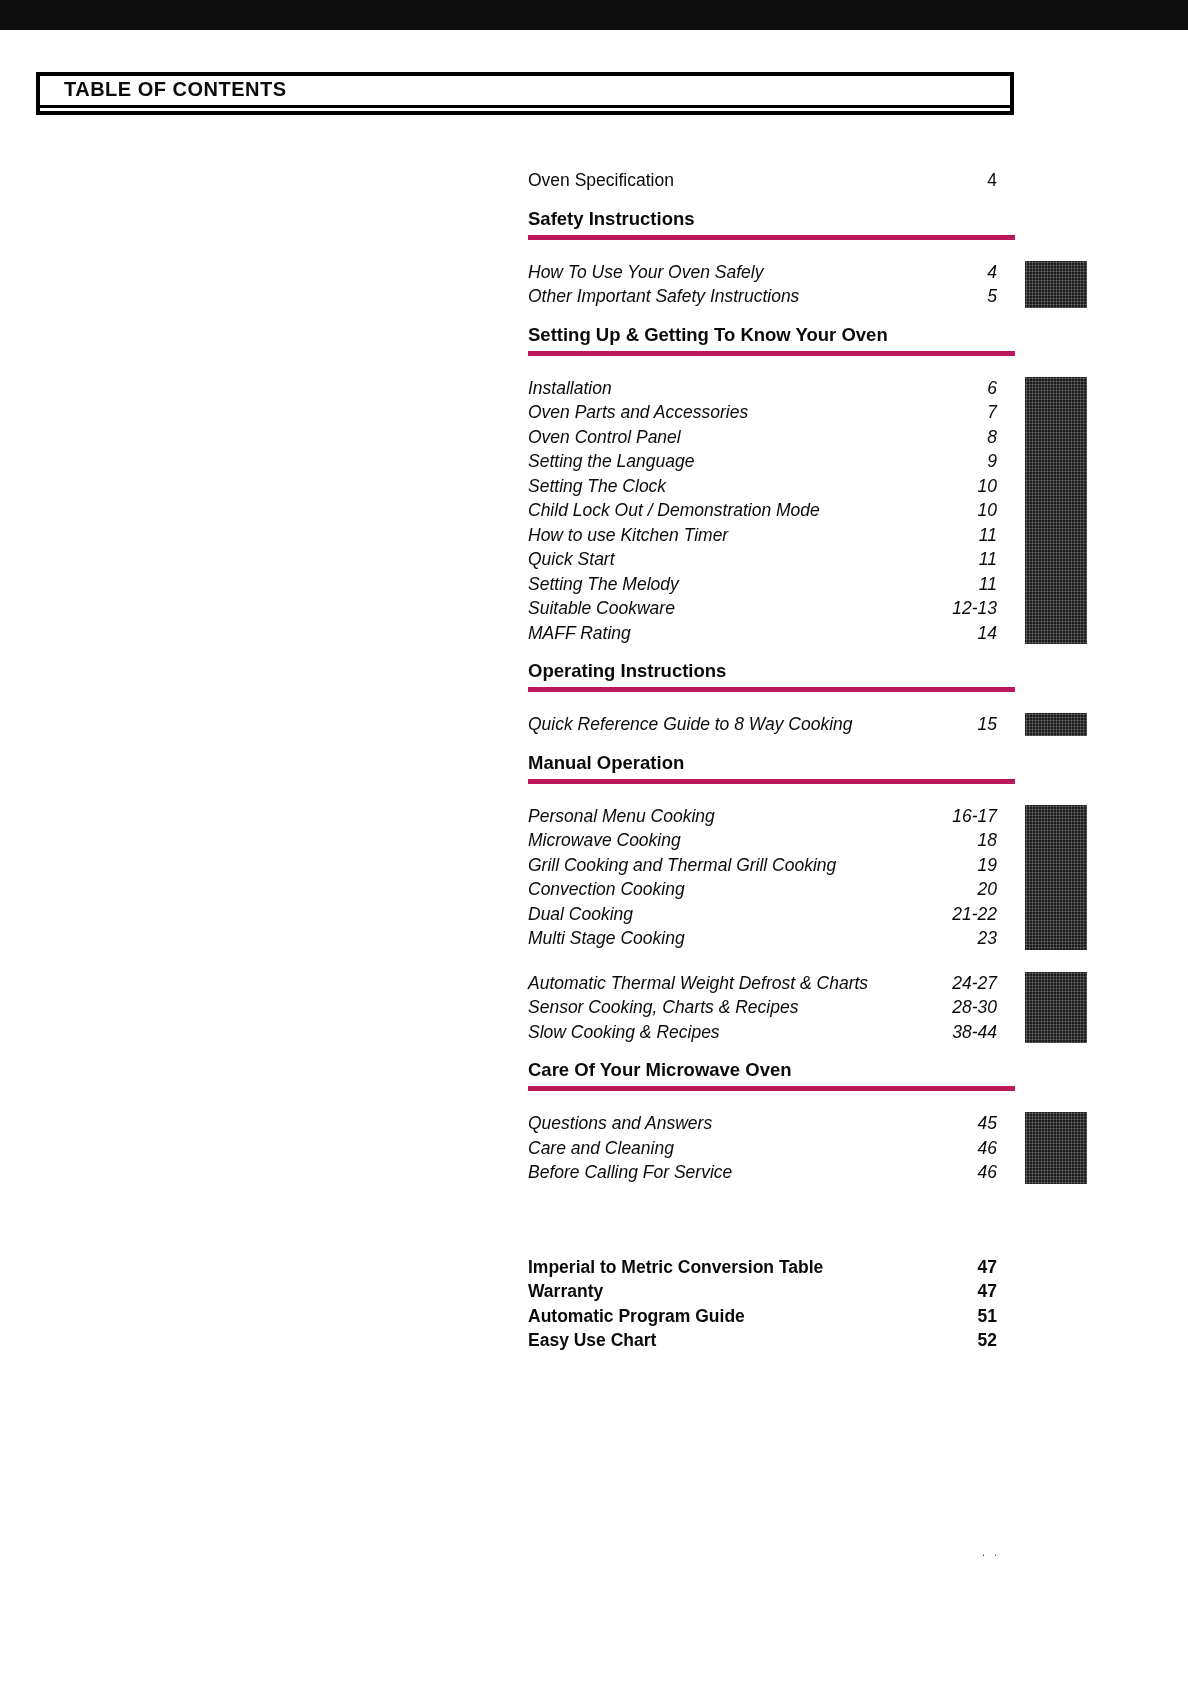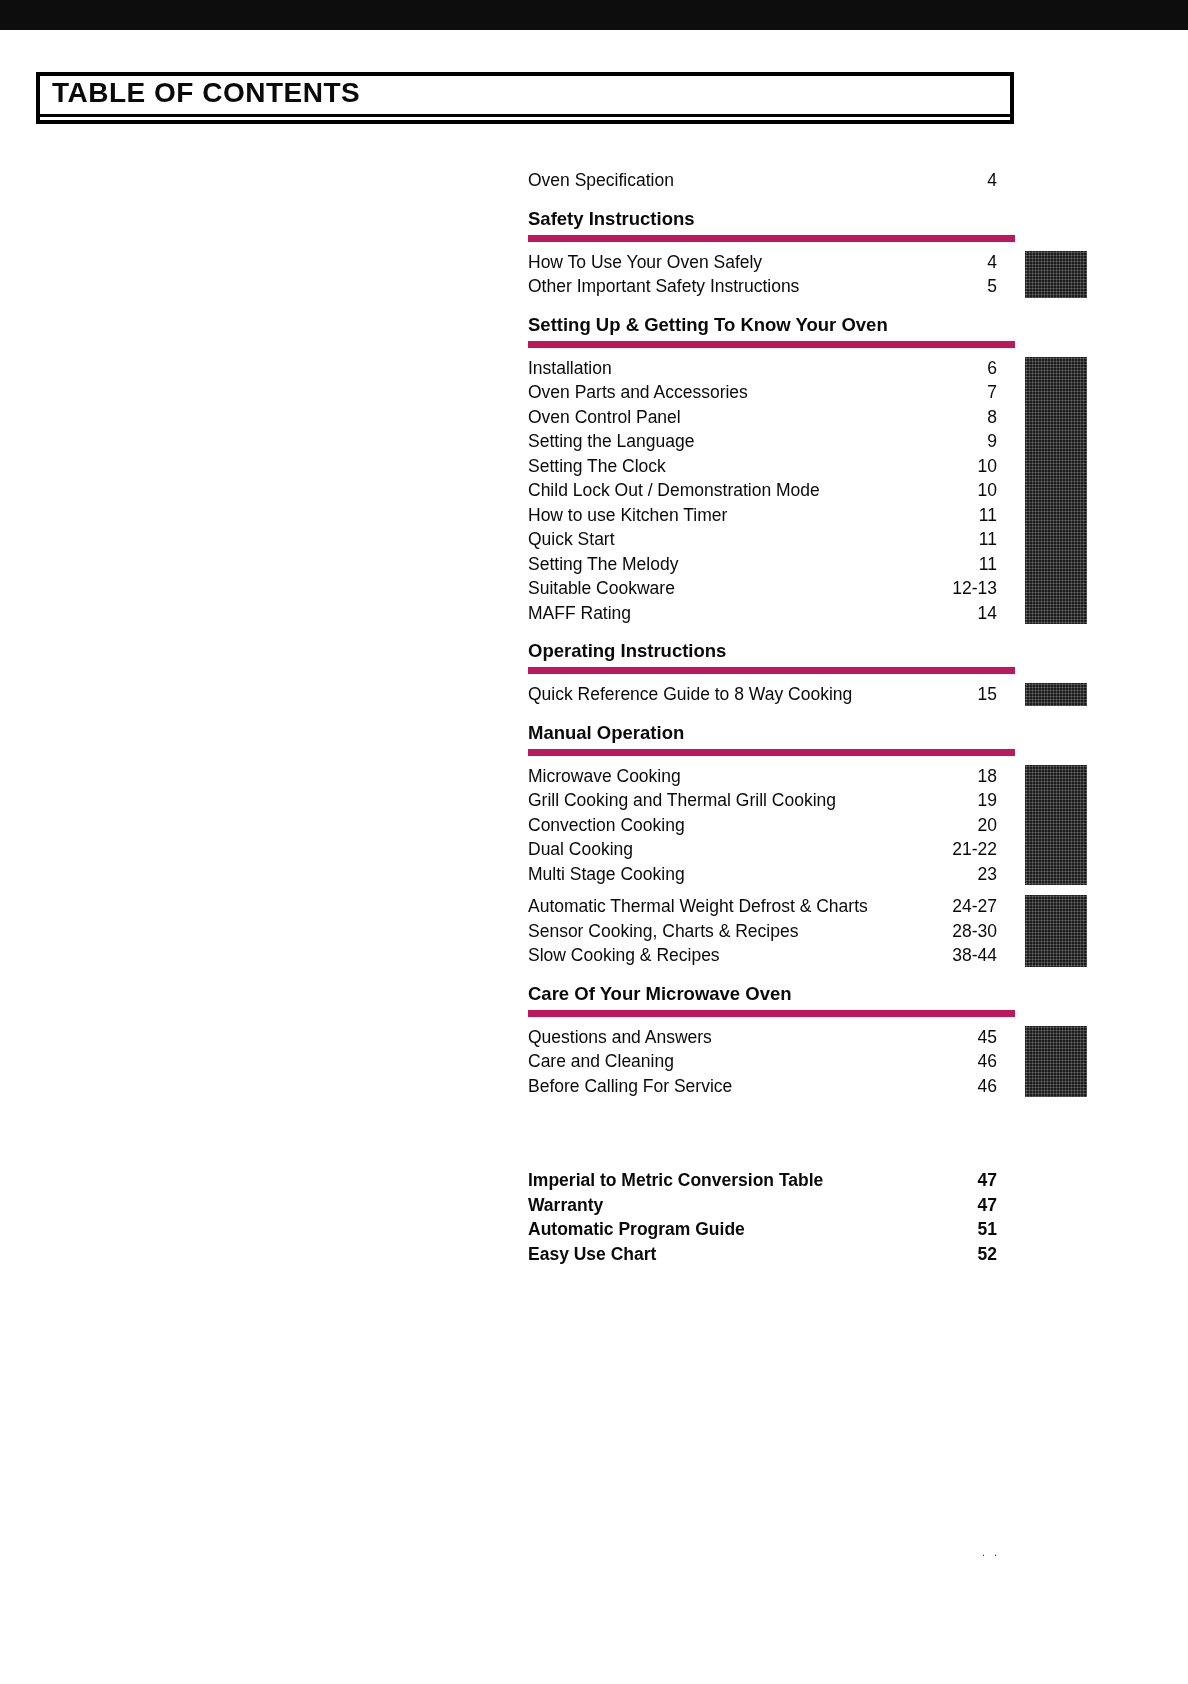--- a/index.html
+++ b/index.html
@@ -26,22 +26,22 @@
     position: absolute;
     left: 36px;
     top: 72px;
     width: 978px;
     border: 4px solid #000;
     padding-bottom: 3px;
     background: #fff;
   }
   .title-box h1 {
     margin: 0;
-    padding: 2px 14px 5px 12px;
-    font-size: 28px;
+    padding: 2px 14px 5px 24px;
+    font-size: 20px;
     font-weight: bold;
     letter-spacing: 0.5px;
     border-bottom: 3px solid #000;
     line-height: 1.1;
   }
 
   .toc-column {
     position: absolute;
     left: 528px;
     top: 168px;
@@ -63,25 +63,26 @@
     white-space: nowrap;
   }
 
   .toc-section { margin: 0; }
   .section-header {
     margin: 15px 0 0 0;
     font-size: 18.5px;
     font-weight: bold;
     line-height: 22px;
     padding-bottom: 5px;
-    border-bottom: 7px solid #be185d;
+    border-bottom: 5px solid #be185d;
   }
   .section-items {
     position: relative;
-    margin-top: 8px;
+    margin-top: 20px;
+    font-style: italic;
   }
 
   .tab-marker {
     position: absolute;
     left: calc(100% + 10px);
     top: 1px;
     bottom: 1px;
     width: 62px;
     background-color: #1c1c1c;
     background-image: radial-gradient(circle, #6a6a6a 0.9px, transparent 1.1px);
@@ -187,20 +188,24 @@
             <span class="toc-label">Quick Reference Guide to 8 Way Cooking</span>
             <span class="toc-page">15</span>
           </div>
           <div class="tab-marker"></div>
         </div>
       </section>
       <section class="toc-section">
         <h2 class="section-header">Manual Operation</h2>
         <div class="section-items">
           <div class="toc-row">
+            <span class="toc-label">Personal Menu Cooking</span>
+            <span class="toc-page">16-17</span>
+          </div>
+          <div class="toc-row">
             <span class="toc-label">Microwave Cooking</span>
             <span class="toc-page">18</span>
           </div>
           <div class="toc-row">
             <span class="toc-label">Grill Cooking and Thermal Grill Cooking</span>
             <span class="toc-page">19</span>
           </div>
           <div class="toc-row">
             <span class="toc-label">Convection Cooking</span>
             <span class="toc-page">20</span>

